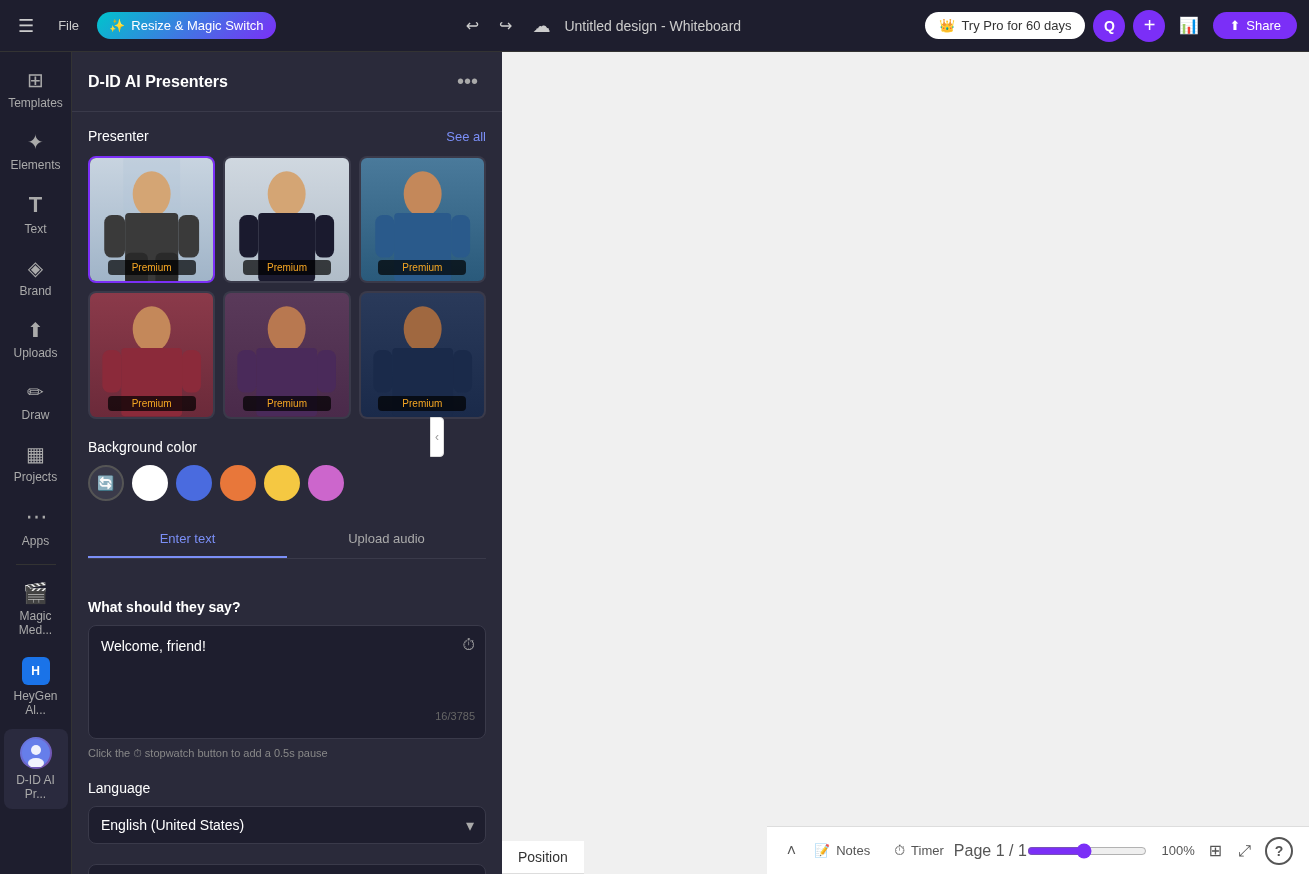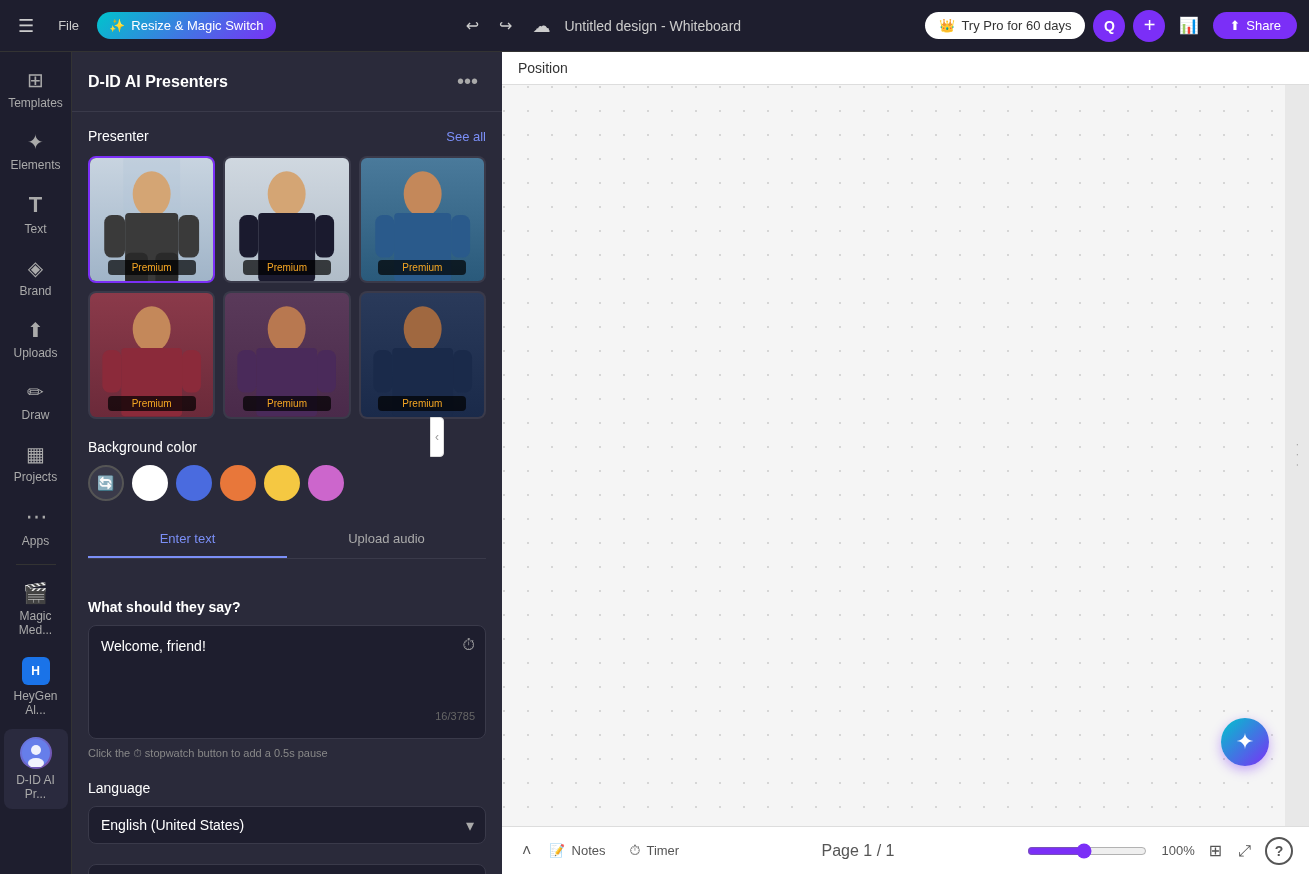--- a/index.html
+++ b/index.html
@@ -82,21 +82,21 @@
     
     .language-label { font-size: 14px; font-weight: 500; color: #fff; margin-bottom: 10px; }
     .select-wrapper { position: relative; width: 100%; }
     .select-wrapper::after { content: '▾'; position: absolute; right: 12px; top: 50%; transform: translateY(-50%); color: #aaa; pointer-events: none; }
     .select-wrapper select { width: 100%; background: #1e1e2e; border: 1px solid #3a3a4a; border-radius: 8px; color: #fff; padding: 10px 12px; font-size: 14px; outline: none; appearance: none; cursor: pointer; }
 
     
     .voice-label { font-size: 14px; font-weight: 500; color: #fff; margin-bottom: 10px; }
 
     
-    .canvas-area { flex: 1; display: flex; flex-direction: column; position: relative; background: #f0f0f0; }
+    .canvas-area { flex: 1; display: flex; flex-direction: row; position: relative; background: #f0f0f0; align-items: flex-end; }
     .canvas-topbar { display: flex; align-items: center; padding: 8px 16px; background: #fff; border-bottom: 1px solid #ddd; }
     .position-label { font-size: 14px; color: #333; font-weight: 500; }
     .canvas-content { flex: 1; position: relative; overflow: hidden; background: #f5f5f5; }
     .dot-grid { width: 100%; height: 100%; position: absolute; top: 0; left: 0; }
     .right-panel-edge { position: absolute; right: 0; top: 0; bottom: 0; width: 24px; background: #e8e8e8; display: flex; flex-direction: column; align-items: center; justify-content: center; }
     .edge-dots { color: #999; font-size: 10px; writing-mode: vertical-rl; letter-spacing: 2px; }
 
     
     .bottom-bar { display: flex; align-items: center; justify-content: space-between; background: #fff; border-top: 1px solid #ddd; padding: 0 16px; height: 48px; flex-shrink: 0; }
     .bottom-left { display: flex; align-items: center; gap: 4px; }

